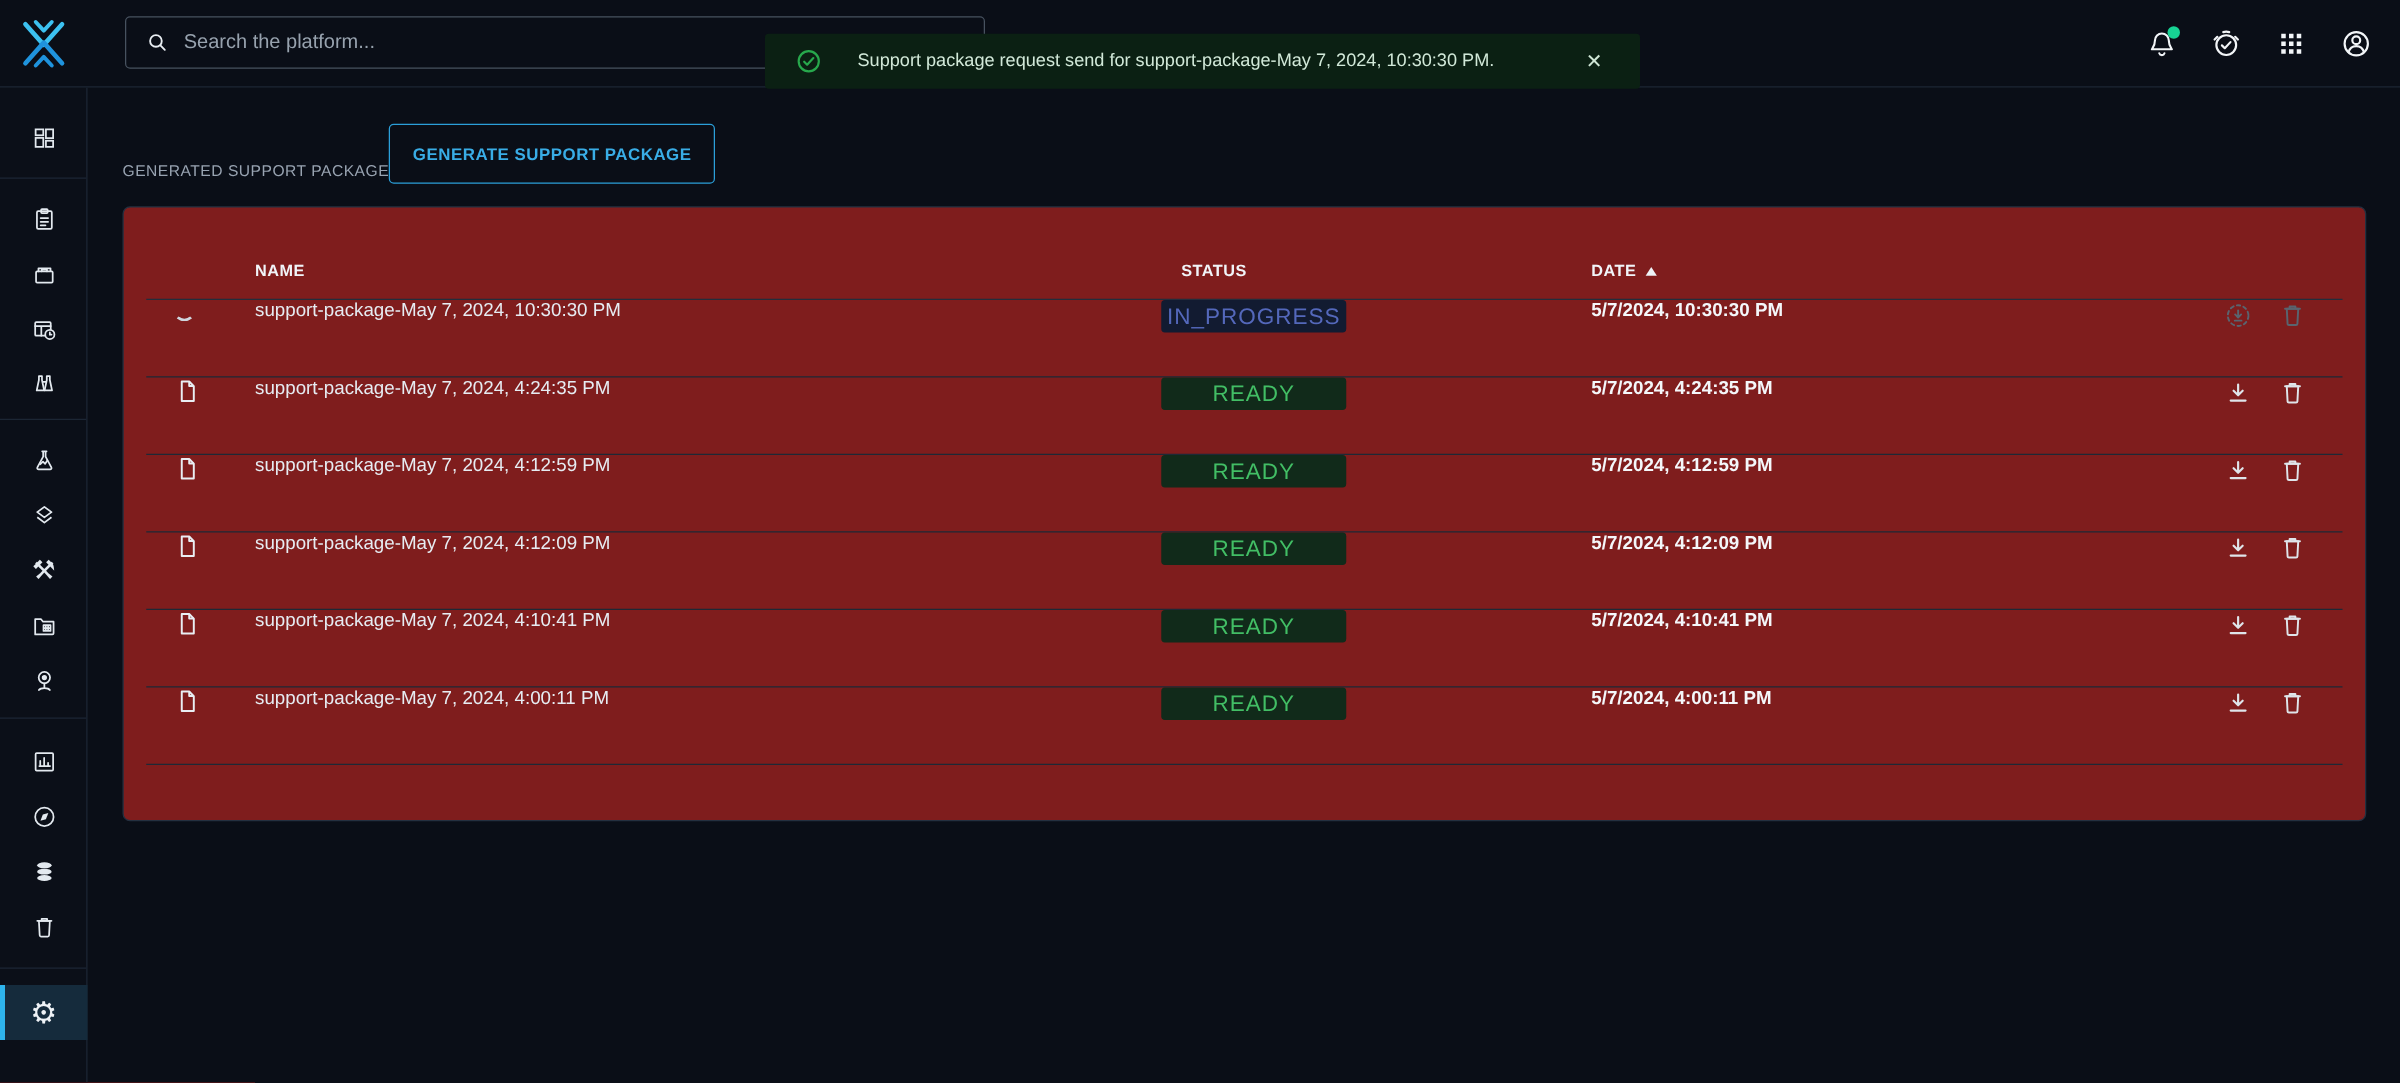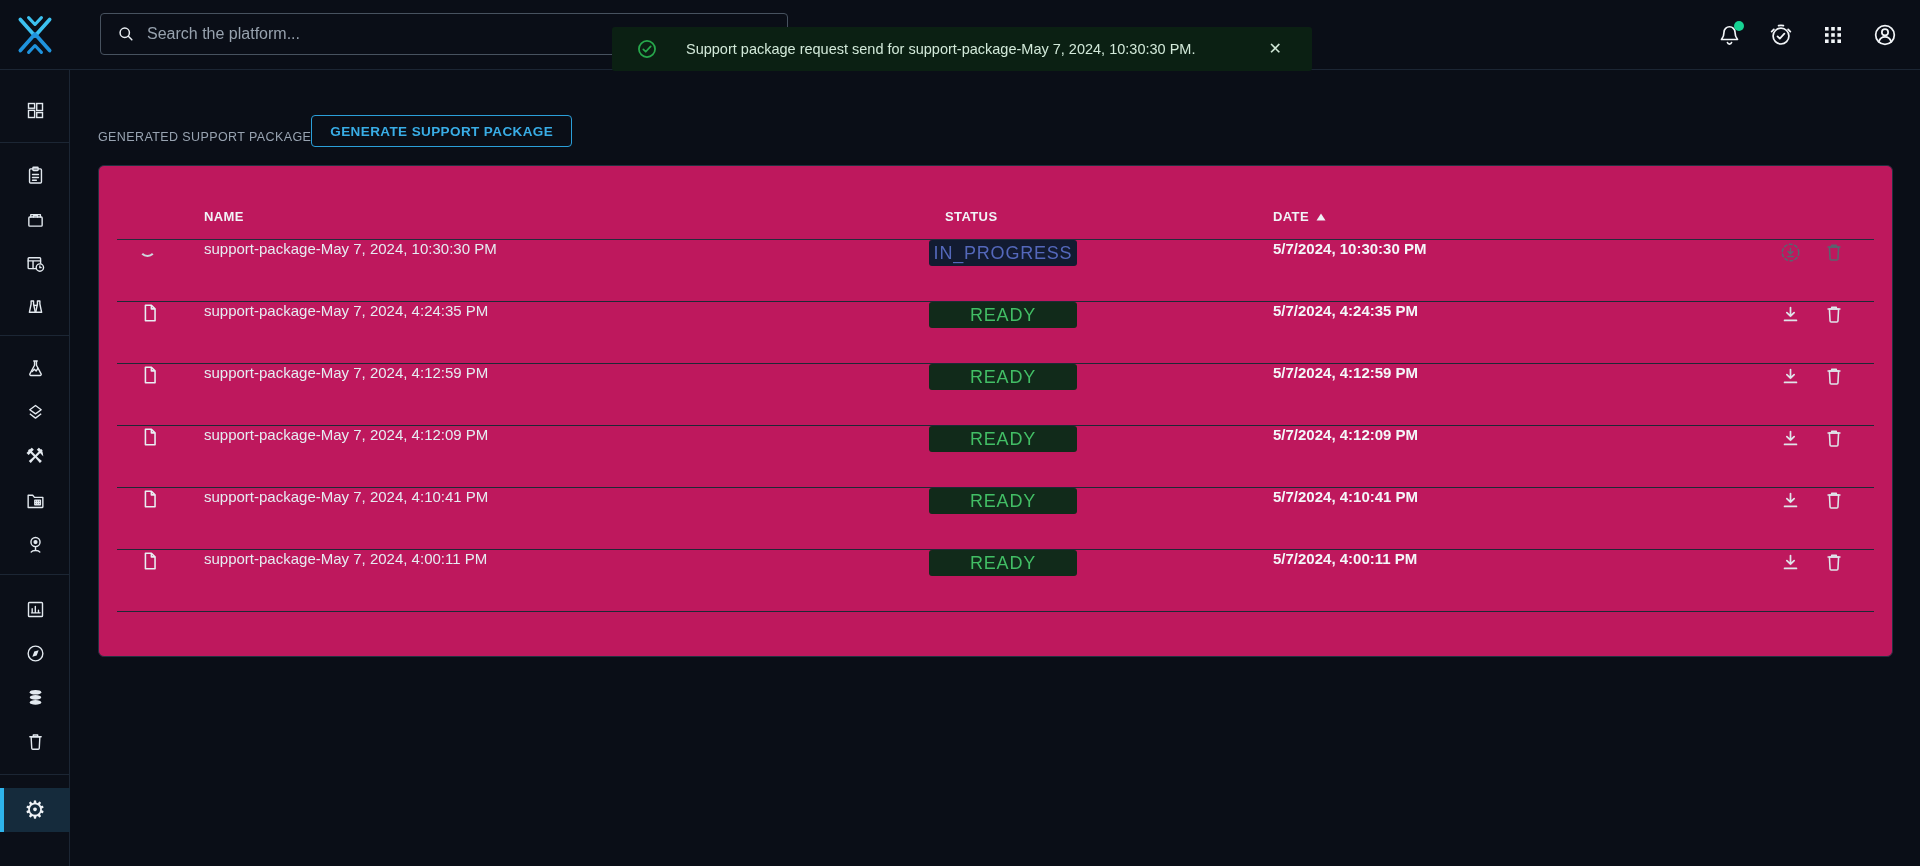--- a/index.html
+++ b/index.html
@@ -88,30 +88,30 @@
   .crumb-current { color:#edf1f5; }
 
   .section-row {
     margin-top:20px; height:32px;
     display:flex; justify-content:flex-start; align-items:flex-end;
   }
   .section-label {
     color:#98a3b1; font-size:12.5px; letter-spacing:.4px; padding-bottom:3px;
   }
   .generate-btn {
-    height:32px; padding:0 18px; background:transparent;
+    height:48px; padding:0 18px; background:transparent;
     border:1px solid #2b9fd9; border-radius:4px; cursor:pointer;
     color:#39ade6; font-size:13.5px; font-weight:bold; letter-spacing:.4px;
     font-family:inherit;
   }
 
   
   .card {
     margin-top:18px; height:492px;
-    background:#be185d; border:1px solid #243040; border-radius:6px;
+    background:#7f1d1d; border:1px solid #243040; border-radius:6px;
     padding:0 18px;
   }
   .thead {
     height:74px; display:flex; align-items:flex-end; padding-bottom:15px;
     border-bottom:1px solid #232e3c;
   }
   .th { font-size:13px; font-weight:bold; color:#f1f4f8; letter-spacing:.4px; background:none; border:none; font-family:inherit; text-align:left; display:flex; align-items:center; gap:7px; cursor:default; }
   .col-icon   { flex:0 0 87px; display:flex; align-items:center; padding-left:22px; }
   .col-name   { flex:0 0 725px; }
   .col-status { flex:0 0 344px; }

